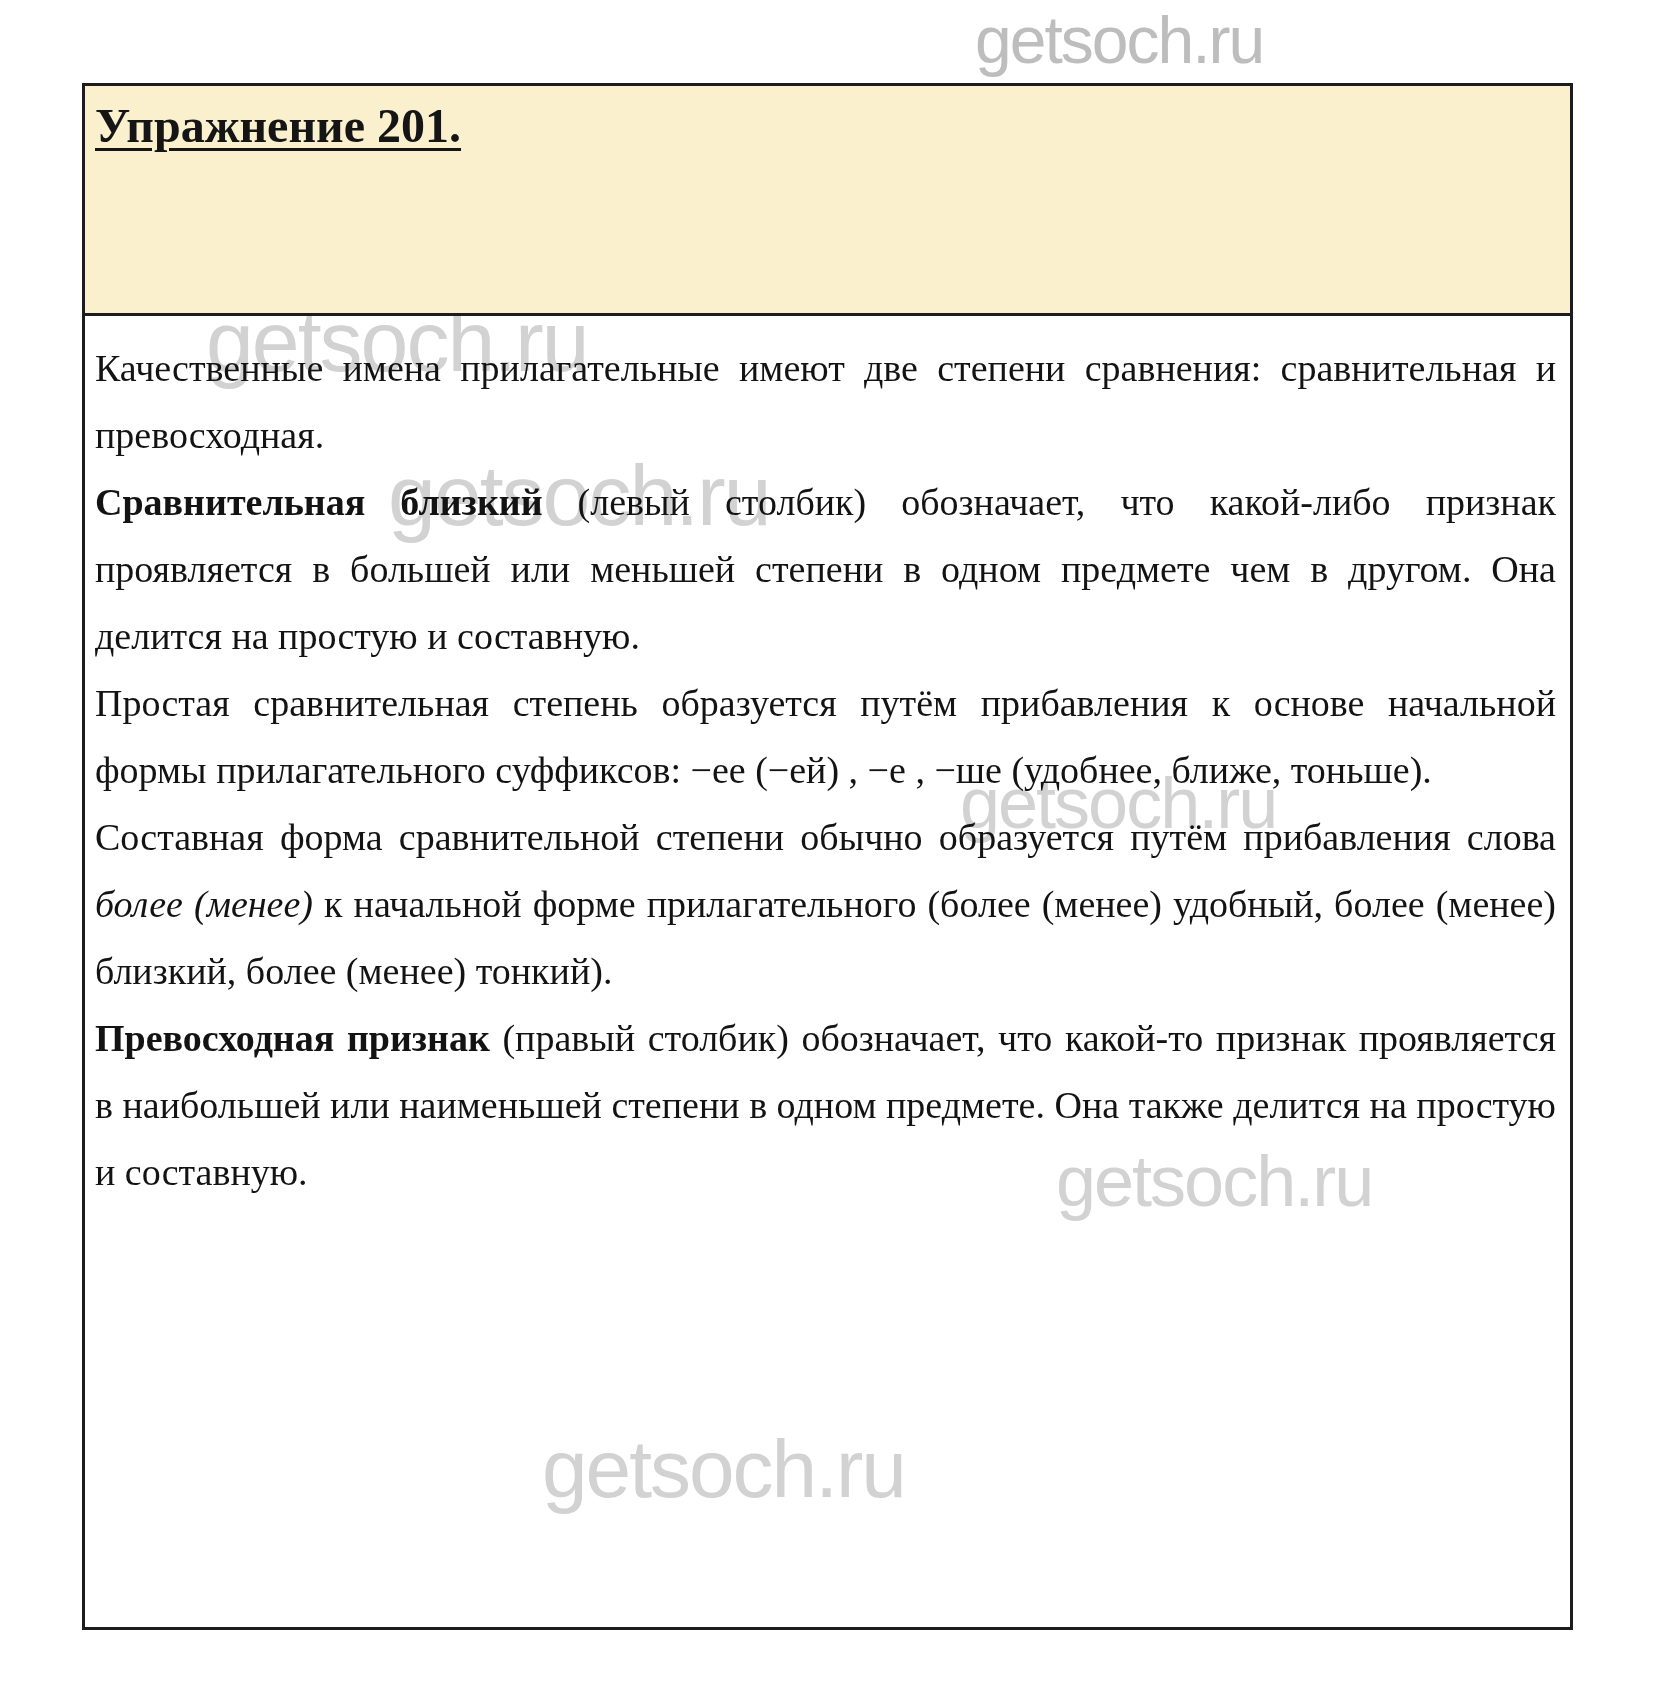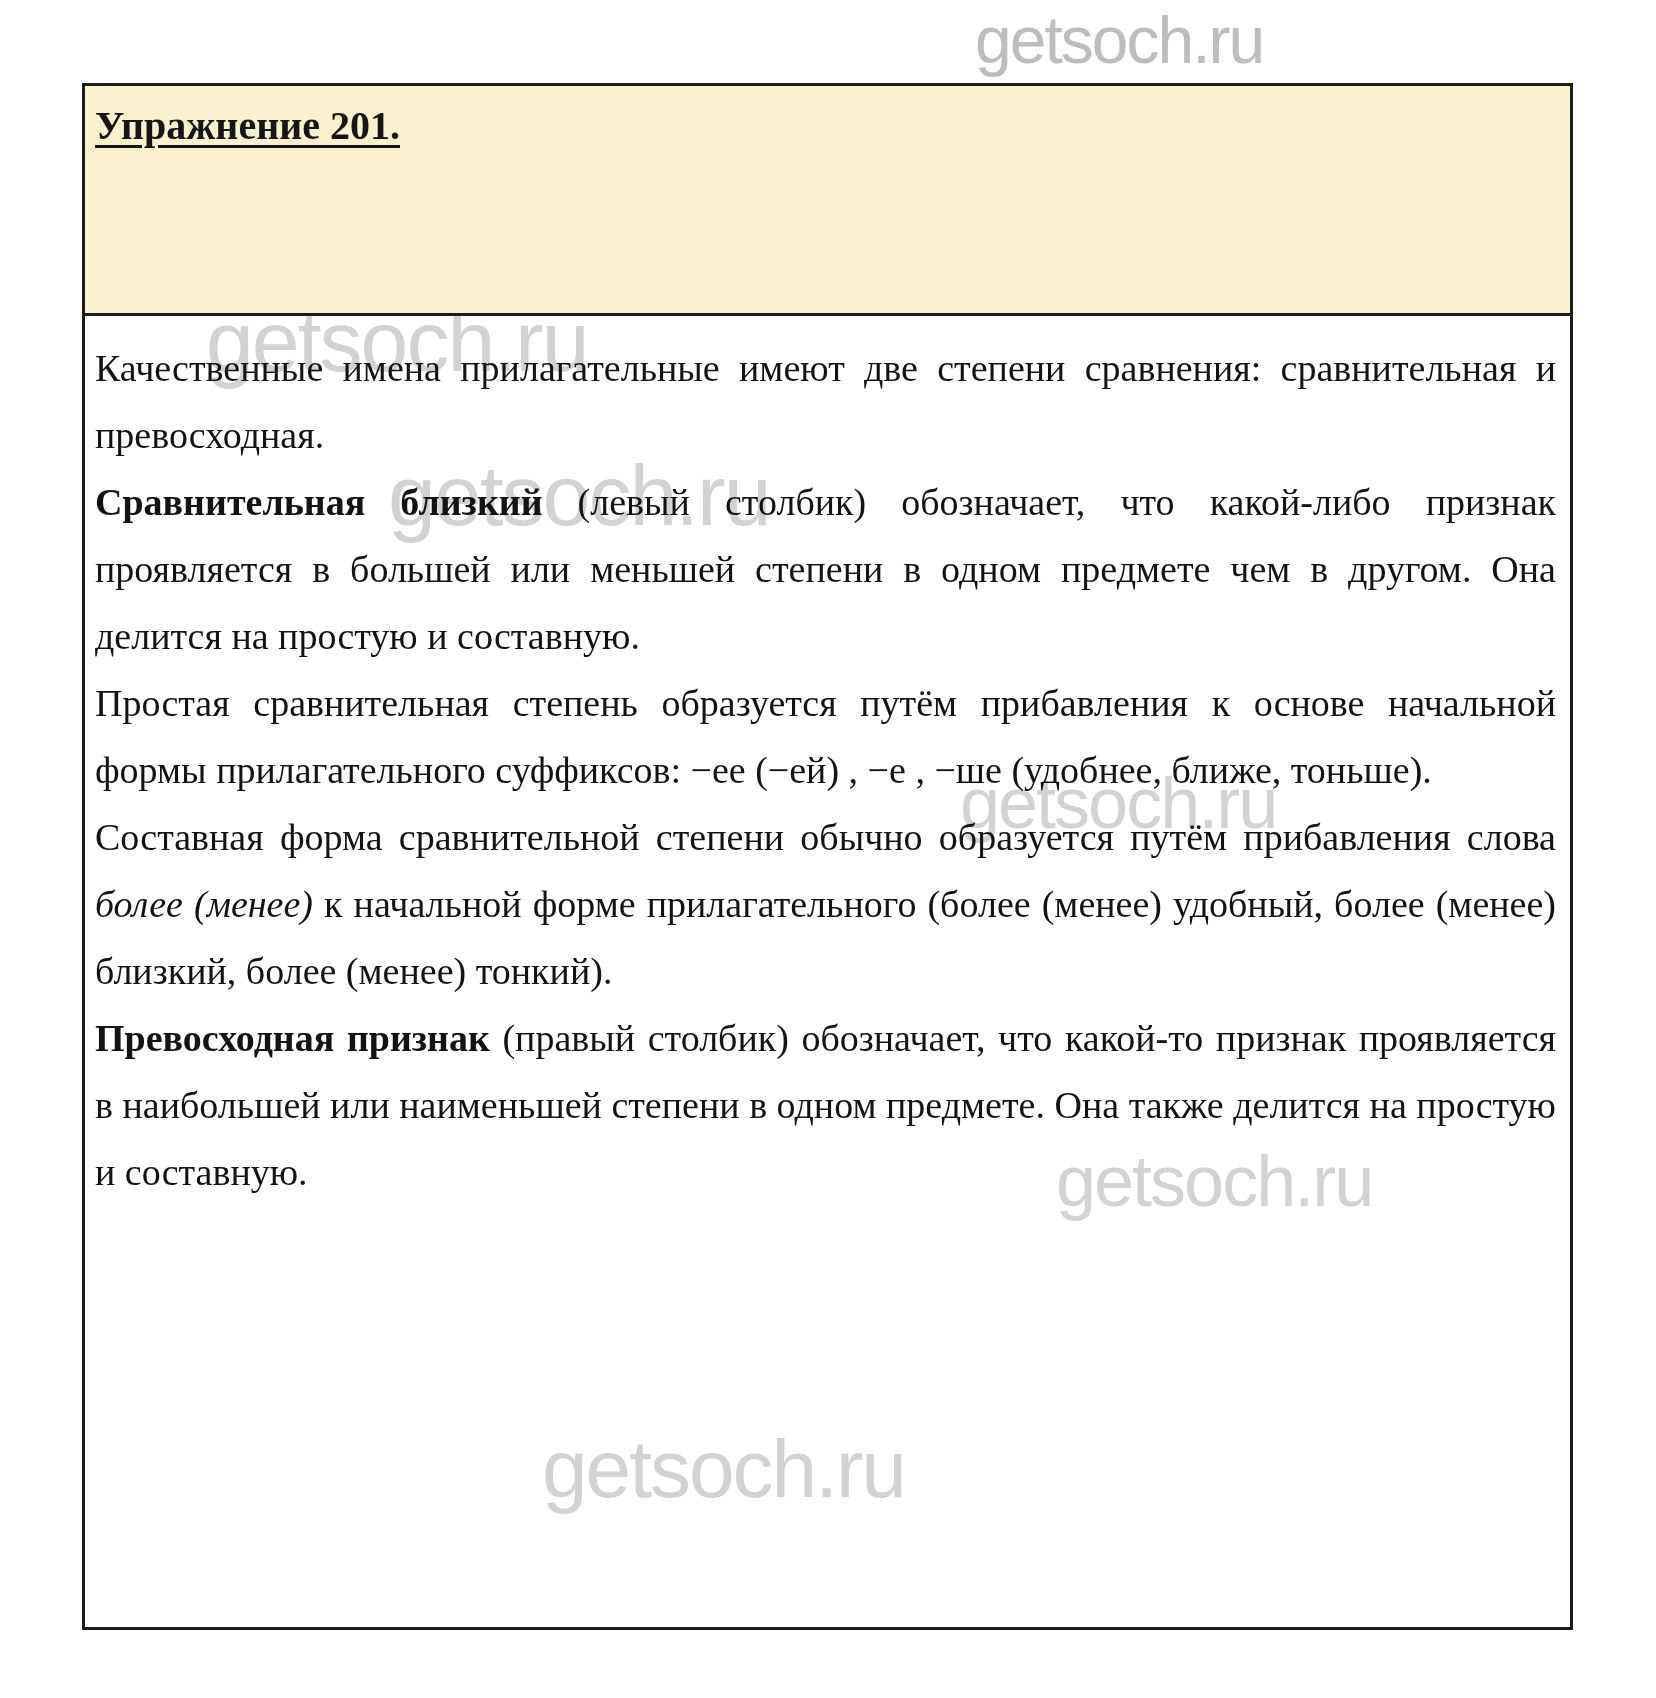--- a/index.html
+++ b/index.html
@@ -43,21 +43,21 @@
     border:3px solid var(--border);
   }
   .doc-header{
     position:relative;
     z-index:2;
     height:215px;
     background:var(--header-bg);
     border-bottom:3px solid var(--border);
     padding:12px 2px 0 10px;
     font-weight:bold;
-    font-size:40px;
+    font-size:48px;
     line-height:55px;
     color:#151515;
   }
   .doc-title{
     display:inline-block;
     text-decoration:underline;
     text-decoration-thickness:3px;
     text-underline-offset:6px;
   }
   .doc-question{

